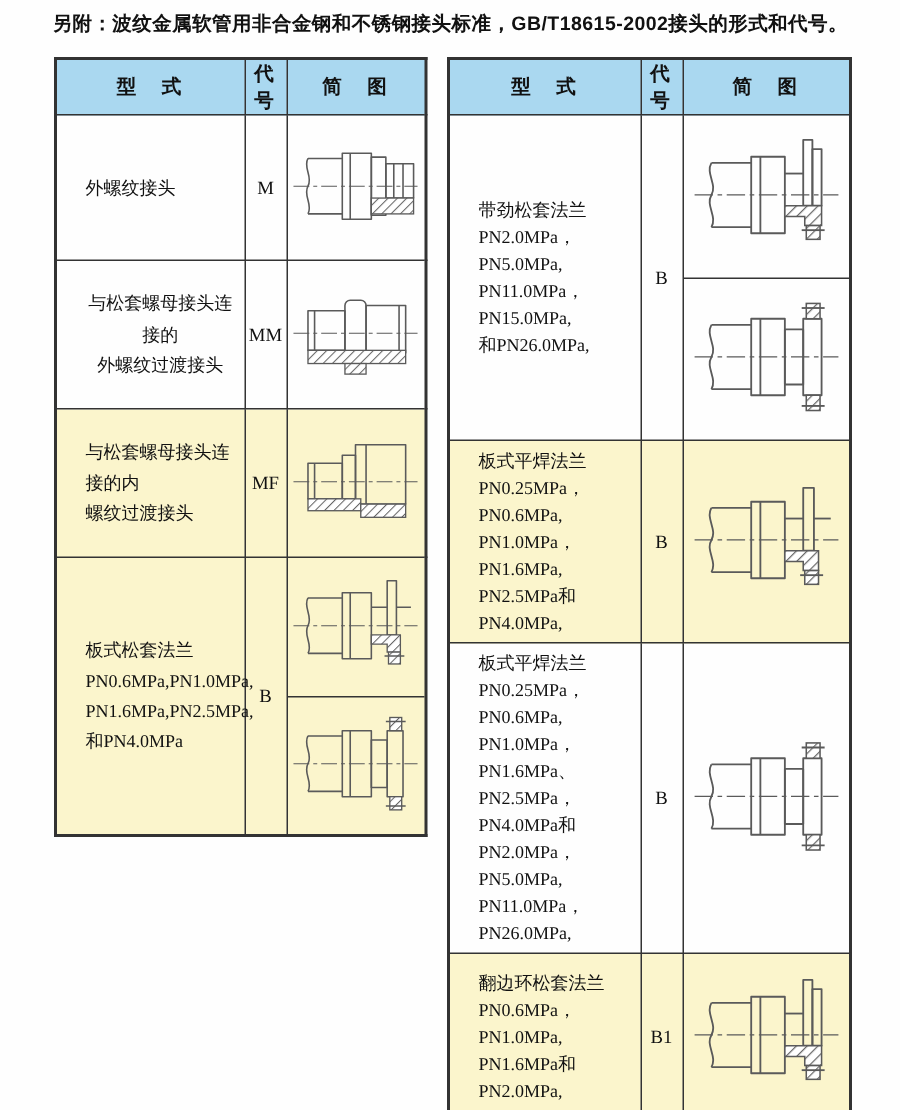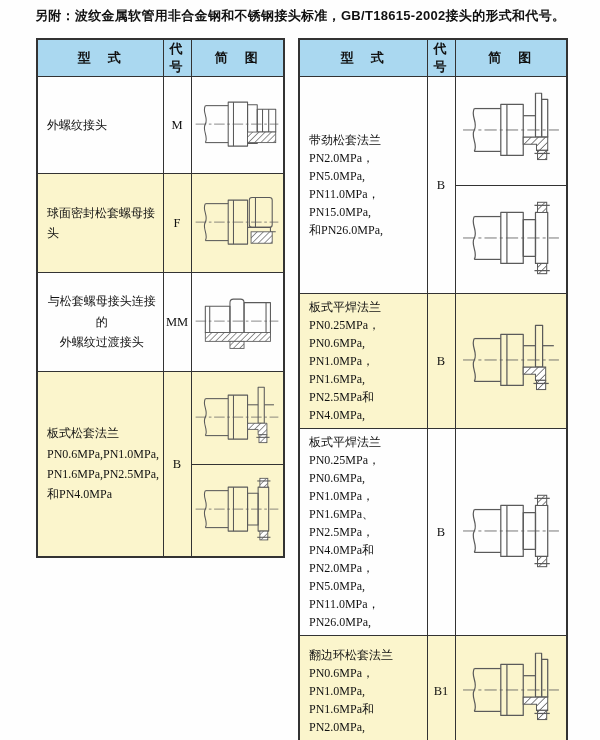--- a/index.html
+++ b/index.html
@@ -34,21 +34,21 @@
     padding:0;margin:0;
   }
   .tbl th{
     background:var(--header-bg);
     font-size:13px;font-weight:bold;height:29px;
     letter-spacing:2px;
   }
   td.t{
     font-family:"Liberation Serif", serif;
     font-size:12px;
-    padding:4px 6px 4px 9px;
+    padding:4px 6px 4px 19px;
     vertical-align:middle;
     white-space:pre-line;
   }
   .lt td.t{line-height:1.7;}
   .rt td.t{line-height:1.5;}
   td.c{
     font-family:"Liberation Serif", serif;
     font-size:12.5px;text-align:center;vertical-align:middle;
   }
   td.d{padding:0;vertical-align:top;}
@@ -118,57 +118,56 @@
                 <rect x="73" y="20" width="21" height="26" stroke="currentColor" stroke-width="1.2" fill="none" stroke-linejoin="round"></rect>
                 <line x1="79" y1="20" x2="79" y2="46" stroke="currentColor" stroke-width="1.2" fill="none" stroke-linejoin="round"></line>
                 <line x1="86" y1="20" x2="86" y2="46" stroke="currentColor" stroke-width="1.2" fill="none" stroke-linejoin="round"></line>
                 <rect x="62" y="46" width="32" height="12" fill="url(#hatch)" stroke="currentColor" stroke-width="1"></rect>
                 <line x1="3" y1="37" x2="97" y2="37" stroke="currentColor" stroke-width="0.8" stroke-dasharray="12 3 3 3"></line>
               </svg>
             </div>
       </div>
         </td>
     </tr>
-    <tr class="r1 hl">
-      <td class="t">球面密封松套螺母接头</td>
-      <td class="c">F</td>
-      <td class="d">
-          <div class="dwrap">
-        <div class="diag">
-              <svg viewBox="0 0 100 76" preserveAspectRatio="xMidYMid meet">
-                <path d="M14 16 c-4 7 4 14 0 21 c-4 7 4 14 0 21" stroke="currentColor" stroke-width="1.2" fill="none" stroke-linejoin="round"></path>
-                <line x1="14" y1="16" x2="40" y2="16" stroke="currentColor" stroke-width="1.2" fill="none" stroke-linejoin="round"></line>
-                <line x1="14" y1="58" x2="40" y2="58" stroke="currentColor" stroke-width="1.2" fill="none" stroke-linejoin="round"></line>
-                <rect x="40" y="12" width="22" height="50" stroke="currentColor" stroke-width="1.2" fill="none" stroke-linejoin="round"></rect>
-                <line x1="46" y1="12" x2="46" y2="62" stroke="currentColor" stroke-width="1.2" fill="none" stroke-linejoin="round"></line>
-                <rect x="64" y="9" width="26" height="34" rx="3" stroke="currentColor" stroke-width="1.2" fill="none" stroke-linejoin="round"></rect>
-                <line x1="71" y1="9" x2="71" y2="43" stroke="currentColor" stroke-width="1.2" fill="none" stroke-linejoin="round"></line>
-                <path d="M62 43 L88 43 L88 48 L94 48" stroke="currentColor" stroke-width="1.2" fill="none" stroke-linejoin="round"></path>
-                <rect x="66" y="48" width="24" height="13" fill="url(#hatch)" stroke="currentColor" stroke-width="1"></rect>
-                <line x1="3" y1="37" x2="97" y2="37" stroke="currentColor" stroke-width="0.8" stroke-dasharray="12 3 3 3"></line>
-              </svg>
-            </div>
-      </div>
-        </td>
-    </tr>
     <tr class="r2">
       <td class="t">与松套螺母接头连接的
 外螺纹过渡接头</td>
       <td class="c">MM</td>
       <td class="d">
           <div class="dwrap">
         <div class="diag">
               <svg viewBox="0 0 100 76" preserveAspectRatio="xMidYMid meet">
                 <rect x="14" y="20" width="28" height="30" stroke="currentColor" stroke-width="1.2" fill="none" stroke-linejoin="round"></rect>
                 <line x1="19" y1="20" x2="19" y2="50" stroke="currentColor" stroke-width="1.2" fill="none" stroke-linejoin="round"></line>
                 <rect x="42" y="12" width="16" height="50" rx="4" stroke="currentColor" stroke-width="1.2" fill="none" stroke-linejoin="round"></rect>
                 <rect x="58" y="16" width="30" height="36" stroke="currentColor" stroke-width="1.2" fill="none" stroke-linejoin="round"></rect>
                 <line x1="83" y1="16" x2="83" y2="52" stroke="currentColor" stroke-width="1.2" fill="none" stroke-linejoin="round"></line>
                 <rect x="14" y="50" width="74" height="10" fill="url(#hatch)" stroke="currentColor" stroke-width="1"></rect>
                 <rect x="42" y="60" width="16" height="8" fill="url(#hatch)" stroke="currentColor" stroke-width="1"></rect>
+                <line x1="3" y1="37" x2="97" y2="37" stroke="currentColor" stroke-width="0.8" stroke-dasharray="12 3 3 3"></line>
+              </svg>
+            </div>
+      </div>
+        </td>
+    </tr>
+    <tr class="r3 hl">
+      <td class="t">与松套螺母接头连接的内
+螺纹过渡接头</td>
+      <td class="c">MF</td>
+      <td class="d">
+          <div class="dwrap">
+        <div class="diag">
+              <svg viewBox="0 0 100 76" preserveAspectRatio="xMidYMid meet">
+                <rect x="14" y="23" width="26" height="27" stroke="currentColor" stroke-width="1.2" fill="none" stroke-linejoin="round"></rect>
+                <line x1="19" y1="23" x2="19" y2="50" stroke="currentColor" stroke-width="1.2" fill="none" stroke-linejoin="round"></line>
+                <rect x="40" y="17" width="10" height="33" stroke="currentColor" stroke-width="1.2" fill="none" stroke-linejoin="round"></rect>
+                <rect x="50" y="9" width="38" height="45" stroke="currentColor" stroke-width="1.2" fill="none" stroke-linejoin="round"></rect>
+                <line x1="58" y1="9" x2="58" y2="54" stroke="currentColor" stroke-width="1.2" fill="none" stroke-linejoin="round"></line>
+                <rect x="14" y="50" width="40" height="9" fill="url(#hatch)" stroke="currentColor" stroke-width="1"></rect>
+                <rect x="54" y="54" width="34" height="10" fill="url(#hatch)" stroke="currentColor" stroke-width="1"></rect>
                 <line x1="3" y1="37" x2="97" y2="37" stroke="currentColor" stroke-width="0.8" stroke-dasharray="12 3 3 3"></line>
               </svg>
             </div>
       </div>
         </td>
     </tr>
     <tr class="r5 hl">
       <td class="t">板式松套法兰
 PN0.6MPa,PN1.0MPa,
 PN1.6MPa,PN2.5MPa,

